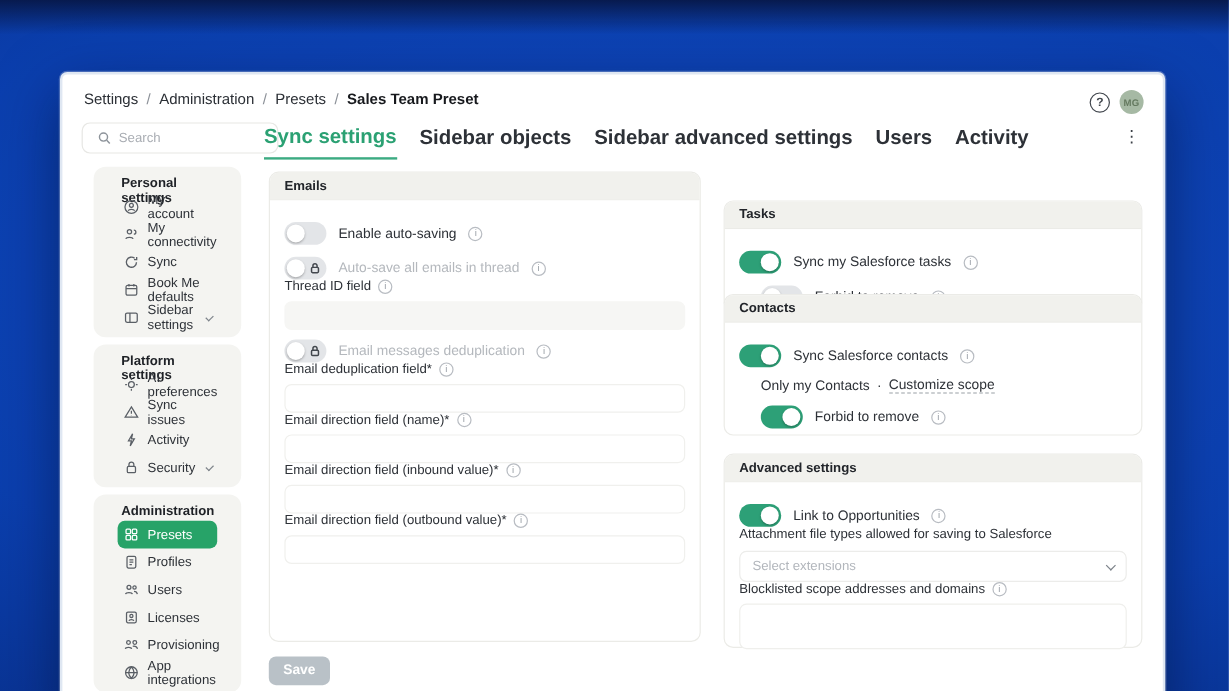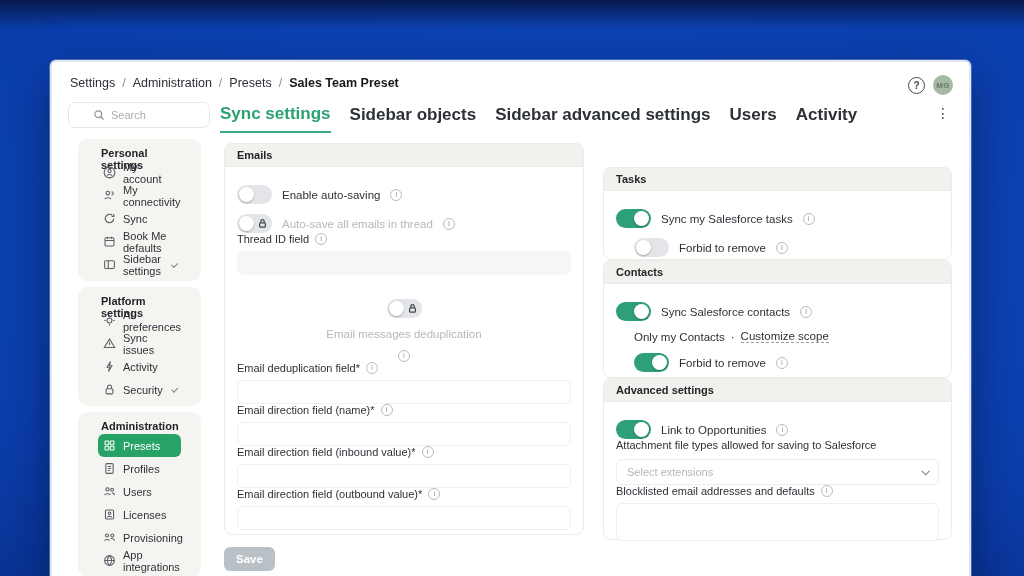--- a/index.html
+++ b/index.html
@@ -27,23 +27,23 @@
   .crumbs .cur { font-weight:700; color:#17191d; }
   .crumb { cursor:default; }
   .help {
     position:absolute; right:44px; top:15px; width:17px; height:17px; border-radius:50%;
     border:1.5px solid #42474e; color:#42474e; display:flex; align-items:center; justify-content:center; }
   .help::after { content:"?"; font-size:10px; font-weight:700; }
   .avatar { position:absolute; right:16px; top:13px; width:20px; height:20px; border-radius:50%;
     background:#a6b9a4; color:#64795f; font-size:8px; font-weight:700;
     display:flex; align-items:center; justify-content:center; letter-spacing:.2px; }
   
-  .search { position:absolute; left:16px; top:40px; width:142px; height:26px;
+  .search { position:absolute; left:16px; top:40px; width:164px; height:26px;
     border:1px solid #e7e7e4; border-radius:7px; background:#fff;
-    display:flex; align-items:center; gap:6px; padding:0 24px; }
+    display:flex; align-items:center; gap:6px; padding:0 12px; }
   .search svg { flex:0 0 auto; }
   .search input { border:none; outline:none; width:100%; font-size:11px; color:#333;
     font-family:inherit; background:transparent; }
   .search input::placeholder { color:#a9adb3; }
   .tabs { position:absolute; left:168px; top:40px; height:28px; display:flex; gap:19px; align-items:center; }
   .tab { font-size:17px; font-weight:700; color:#2d3137; padding:5px 0 7px; cursor:pointer; }
   .tab.active { color:#2ba173; border-bottom:2px solid #3cab82; }
   .kebab { position:absolute; right:19px; top:44px; color:#3a3f45; font-size:14px; line-height:1; }
   .kebab::after { content:"\22EE"; }
   
@@ -304,21 +304,21 @@
             </span>
         </span>
         <span class="muted">Auto-save all emails in thread</span>
         <span class="info"></span>
       </div>
       <div class="flabel">
         <span>Thread ID field</span>
         <span class="info"></span>
       </div>
       <input class="fin dim" disabled="" value="" style="">
-      <div class="trow" style="margin-top:24px;flex-direction:column;">
+      <div class="trow" style="margin-top:8px;">
         <span class="tgl" data-state="off">
           <span class="lockb">
               <svg width="11" height="11" viewBox="0 0 16 16" fill="none" stroke="currentColor" stroke-width="1.8">
                 <rect x="3.8" y="7" width="8.4" height="6.4" rx="1.3"></rect>
                 <path d="M5.5 7V5a2.5 2.5 0 0 1 5 0v2"></path>
               </svg>
             </span>
         </span>
         <span class="muted">Email messages deduplication</span>
         <span class="info"></span>
@@ -355,21 +355,21 @@
         <span class="info"></span>
       </div>
       <div class="trow indent">
         <span class="tgl" data-state="off"></span>
         <span>Forbid to remove</span>
         <span class="info"></span>
       </div>
     </div>
   </div>
 
-  <div class="panel col-r" style="top:183px; height:118px;margin-top:15px;">
+  <div class="panel col-r" style="top:183px; height:118px;">
     <div class="ph">Contacts</div>
     <div class="pb">
       <div class="trow">
         <span class="tgl" data-state="on"></span>
         <span>Sync Salesforce contacts</span>
         <span class="info"></span>
       </div>
       <div class="scopeline">
         <span>Only my Contacts</span>
         <span>·</span>
@@ -392,21 +392,21 @@
         <span class="info"></span>
       </div>
       <div class="flabel">
         <span>Attachment file types allowed for saving to Salesforce</span>
       </div>
       <div class="selbox">
         <span class="ph-txt">Select extensions</span>
         <span class="chev"></span>
       </div>
       <div class="flabel">
-        <span>Blocklisted email addresses and defaults</span>
+        <span>Blocklisted scope addresses and domains</span>
         <span class="info"></span>
       </div>
       <textarea class="area" style=""></textarea>
     </div>
   </div>
 
   <button class="savebtn" disabled="">Save</button>
 
 </div>
 

